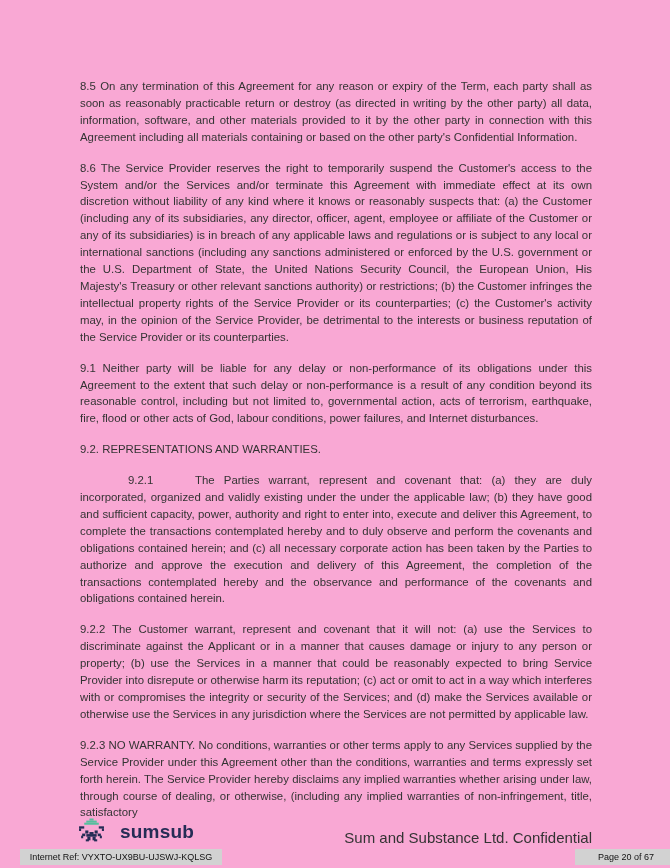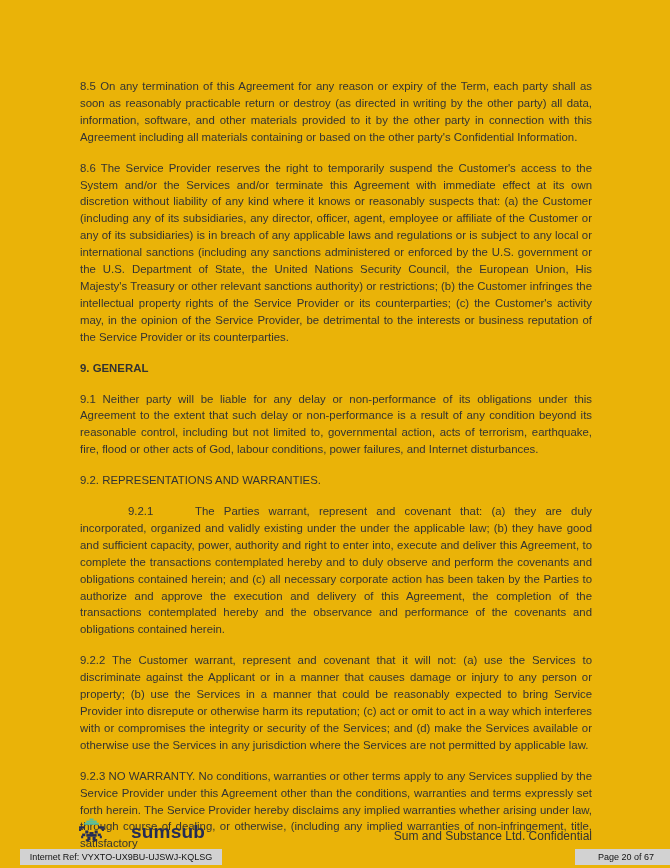--- a/index.html
+++ b/index.html
@@ -1,20 +1,20 @@
 <!DOCTYPE html>
 <html><head>
 <meta charset="utf-8">
 <style>
   html, body { margin: 0; padding: 0; background: #ffffff; }
   .page {
     position: relative;
     width: 670px;
     height: 868px;
-    background: #eab308;
+    background: #f9a8d4;
     font-family: "Liberation Sans", sans-serif;
     color: #333333;
     overflow: hidden;
   }
   .content {
     position: absolute;
     left: 80px;
     top: 78px;
     width: 512px;
     font-size: 11.4px;
@@ -24,34 +24,34 @@
   .content p { margin: 0 0 14px 0; }
   .heading { font-weight: bold; }
   .bold { font-weight: normal; }
   .pnum { display: inline-block; width: 67px; margin-left: 48px; }
   .footer-logo {
     position: absolute;
     left: 78px;
     top: 818px;
     display: flex;
     align-items: center;
-    gap: 26px;
+    gap: 15px;
   }
   .logo-icon { width: 27px; height: 27px; display: block; }
   .logo-text {
     font-size: 19px;
     font-weight: bold;
     color: #252c55;
     letter-spacing: 0.2px;
   }
   .confidential {
     position: absolute;
     right: 78px;
     top: 829px;
-    font-size: 12px;
+    font-size: 15px;
     color: #333333;
   }
   .refbox {
     position: absolute;
     top: 849px;
     height: 16px;
     background: #d2d2d2;
     font-size: 9px;
     line-height: 16px;
     color: #111111;
@@ -62,21 +62,20 @@
   .refbox-right { left: 575px; width: 102px; }
 </style>
 </head>
 <body>
 
 <div class="page">
 
   <div class="content">
     <p>8.5 On any termination of this Agreement for any reason or expiry of the Term, each party shall as soon as reasonably practicable return or destroy (as directed in writing by the other party) all data, information, software, and other materials provided to it by the other party in connection with this Agreement including all materials containing or based on the other party's Confidential Information.</p>
     <p>8.6 The Service Provider reserves the right to temporarily suspend the Customer's access to the System and/or the Services and/or terminate this Agreement with immediate effect at its own discretion without liability of any kind where it knows or reasonably suspects that: (a) the Customer (including any of its subsidiaries, any director, officer, agent, employee or affiliate of the Customer or any of its subsidiaries) is in breach of any applicable laws and regulations or is subject to any local or international sanctions (including any sanctions administered or enforced by the U.S. government or the U.S. Department of State, the United Nations Security Council, the European Union, His Majesty's Treasury or other relevant sanctions authority) or restrictions; (b) the Customer infringes the intellectual property rights of the Service Provider or its counterparties; (c) the Customer's activity may, in the opinion of the Service Provider, be detrimental to the interests or business reputation of the Service Provider or its counterparties.</p>
-    <p class="heading">9. GENERAL</p>
     <p>9.1 Neither party will be liable for any delay or non-performance of its obligations under this Agreement to the extent that such delay or non-performance is a result of any condition beyond its reasonable control, including but not limited to, governmental action, acts of terrorism, earthquake, fire, flood or other acts of God, labour conditions, power failures, and Internet disturbances.</p>
     <p>9.2. REPRESENTATIONS AND WARRANTIES.</p>
     <p><span class="pnum">9.2.1</span><span>The Parties warrant, represent and covenant that: (a) they are duly incorporated, organized and validly existing under the under the applicable law; (b) they have good and sufficient capacity, power, authority and right to enter into, execute and deliver this Agreement, to complete the transactions contemplated hereby and to duly observe and perform the covenants and obligations contained herein; and (c) all necessary corporate action has been taken by the Parties to authorize and approve the execution and delivery of this Agreement, the completion of the transactions contemplated hereby and the observance and performance of the covenants and obligations contained herein.</span></p>
     <p>9.2.2 The Customer warrant, represent and covenant that it will not: (a) use the Services to discriminate against the Applicant or in a manner that causes damage or injury to any person or property; (b) use the Services in a manner that could be reasonably expected to bring Service Provider into disrepute or otherwise harm its reputation; (c) act or omit to act in a way which interferes with or compromises the integrity or security of the Services; and (d) make the Services available or otherwise use the Services in any jurisdiction where the Services are not permitted by applicable law.</p>
     <p><span>9.2.3 </span><span class="bold">NO WARRANTY.</span><span> No conditions, warranties or other terms apply to any Services supplied by the Service Provider under this Agreement other than the conditions, warranties and terms expressly set forth herein. The Service Provider hereby disclaims any implied warranties whether arising under law, through course of dealing, or otherwise, (including any implied warranties of non-infringement, title, satisfactory</span></p>
   </div>
 
   <div class="footer-logo">
     <svg class="logo-icon" viewBox="0 0 26 26" aria-hidden="true">
 

